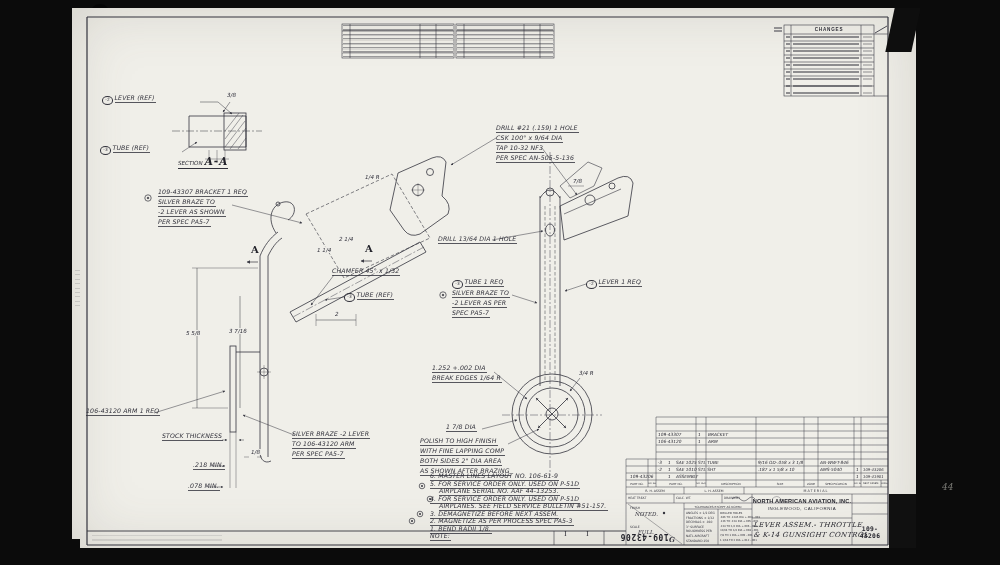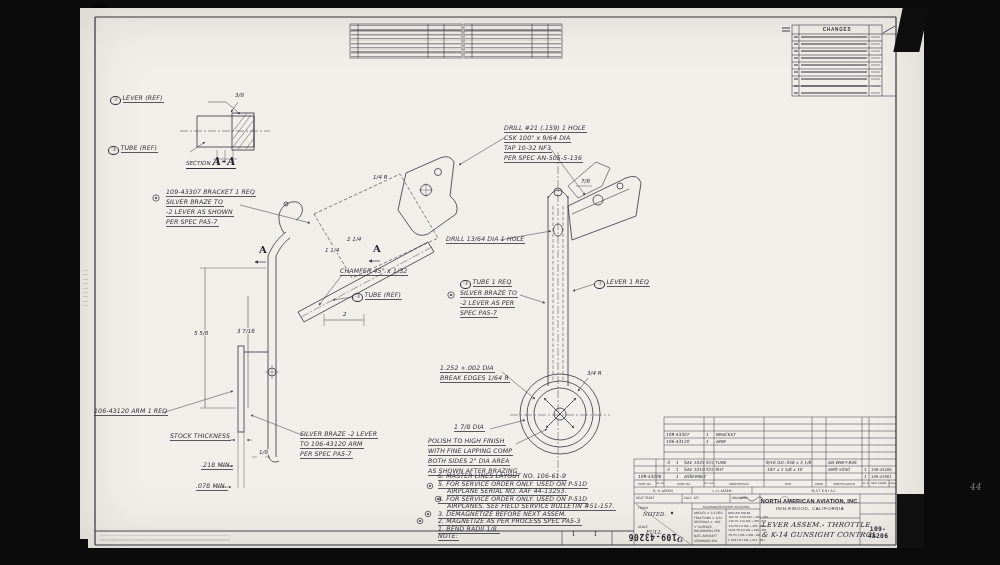--- a/index.html
+++ b/index.html
@@ -1,18 +1,18 @@
 <!DOCTYPE html>
 <html><head>
 <meta charset="utf-8">
 <style>
   html,body{margin:0;padding:0;background:#0b0b0b;}
   body{position:relative;width:1000px;height:565px;overflow:hidden;
        font-family:"DejaVu Sans",sans-serif;}
-  .sheet{position:absolute;left:80px;top:8px;width:844px;height:540px;
+  .sheet{position:absolute;left:72px;top:8px;width:844px;height:540px;
          background:#f0efe9;box-shadow:inset 0 0 60px rgba(90,85,70,.18);}
   svg.art{position:absolute;left:0;top:0;width:844px;height:540px;}
   .abs{position:absolute;}
   .lbl{position:absolute;font:italic 6.2px/1.25 "DejaVu Sans",sans-serif;
        color:#30303a;white-space:nowrap;letter-spacing:.15px;}
   .lbl .u, .u{border-bottom:.5px solid rgba(48,48,58,.8);padding:0 1px .5px 0;
        width:max-content;margin-bottom:.8px;}
   .dim{position:absolute;font:italic 5.6px "DejaVu Sans",sans-serif;color:#30303a;
        white-space:nowrap;background:rgba(240,239,233,.92);padding:0 1px;}
   .balloon{display:inline-block;min-width:8px;height:6.5px;border:.6px solid #30303a;
@@ -43,21 +43,21 @@
   .script{font-family:"DejaVu Serif",serif;font-style:italic;}
   .co1{position:absolute;font:bold 5.6px "Liberation Sans",sans-serif;color:#26262e;
       text-align:center;letter-spacing:.2px;}
   .co2{position:absolute;font:4.4px "Liberation Sans",sans-serif;color:#30303a;
       text-align:center;letter-spacing:.6px;}
   .ttl{position:absolute;font:italic 7px "DejaVu Serif",serif;color:#23232b;
       text-align:center;transform:skewX(-6deg);letter-spacing:.3px;white-space:nowrap;}
   .dwgno{position:absolute;font:bold 6.3px "DejaVu Sans Mono",monospace;color:#23232b;
       text-align:center;letter-spacing:.3px;}
   .blob{position:absolute;background:#101010;}
-  .margin44{position:absolute;font:italic 9px "DejaVu Serif",serif;color:#7d7d78;margin-left:28px;}
+  .margin44{position:absolute;font:italic 9px "DejaVu Serif",serif;color:#7d7d78;}
 </style>
 </head>
 <body>
 
 <div class="abs" style="left:90px;top:4px;width:20px;height:20px;border-radius:50%;background:#050505;"></div>
 
 <div class="margin44" style="left:942px;top:482px;">44</div>
 
 <div class="sheet">
 

